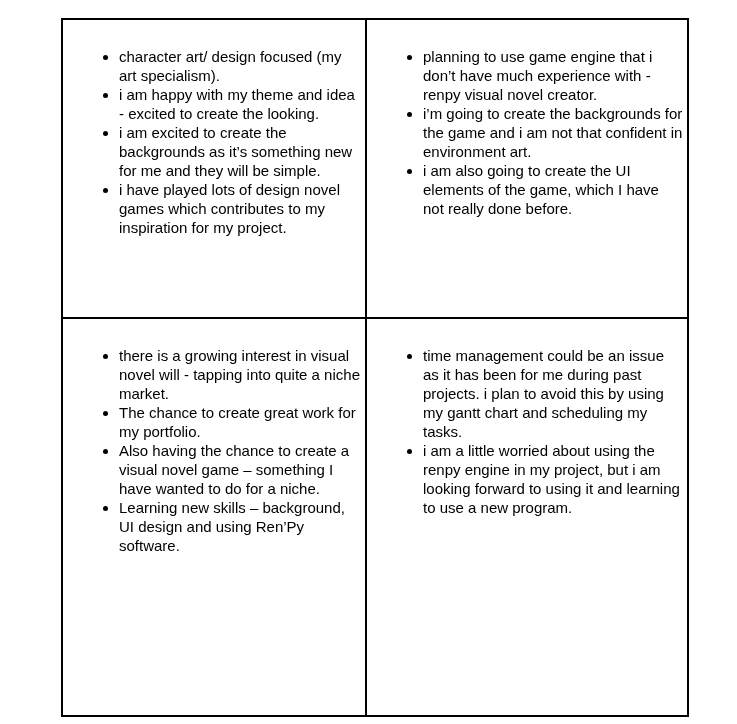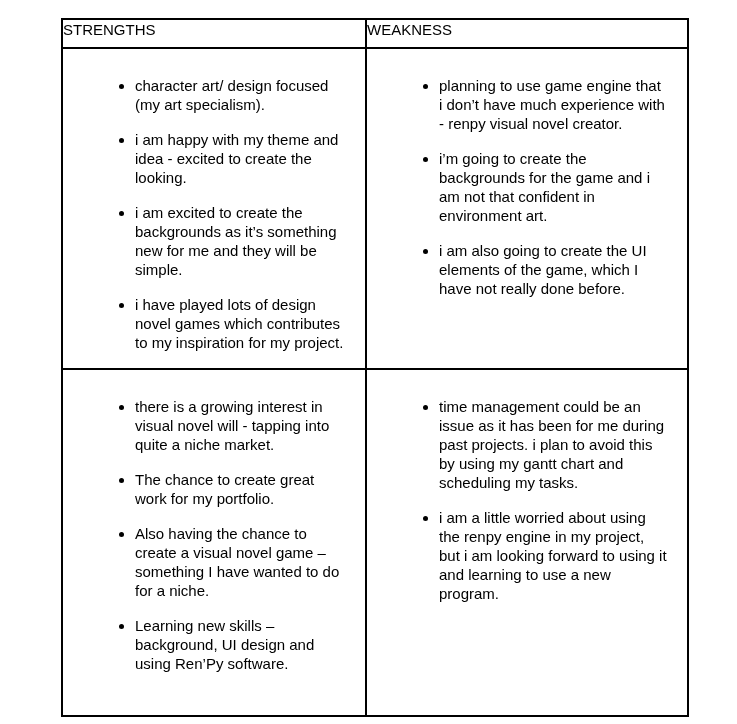--- a/index.html
+++ b/index.html
@@ -48,42 +48,34 @@
   }
   tr.content-row-1 { height: 299px; }
   td.content ul {
     margin: 27px 4px 0 0;
     padding: 0 0 0 56px;
     font-size: 15px;
     line-height: 19px;
     list-style: disc outside;
   }
   td.content ul li {
-    margin: 16px;
+    margin: 0;
     padding: 0;
   }
 </style>
 </head>
 <body>
 
 <div class="page">
   <table class="swot">
     <colgroup>
       <col style="width:304px">
       <col style="width:322px">
     </colgroup>
     <tbody>
-      <tr>
-        <td class="hdr">
-          <span>STRENGTHS</span>
-        </td>
-        <td class="hdr">
-          <span>WEAKNESS</span>
-        </td>
-      </tr>
       <tr class="content-row-1">
         <td class="content">
           <ul>
               <li>character art/ design focused (my art specialism).</li>
               <li>i am happy with my theme and idea - excited to create the looking.</li>
               <li>i am excited to create the backgrounds as it’s something new for me and they will be simple.</li>
               <li>i have played lots of design novel games which contributes to my inspiration for my project.</li>
             </ul>
         </td>
         <td class="content">

